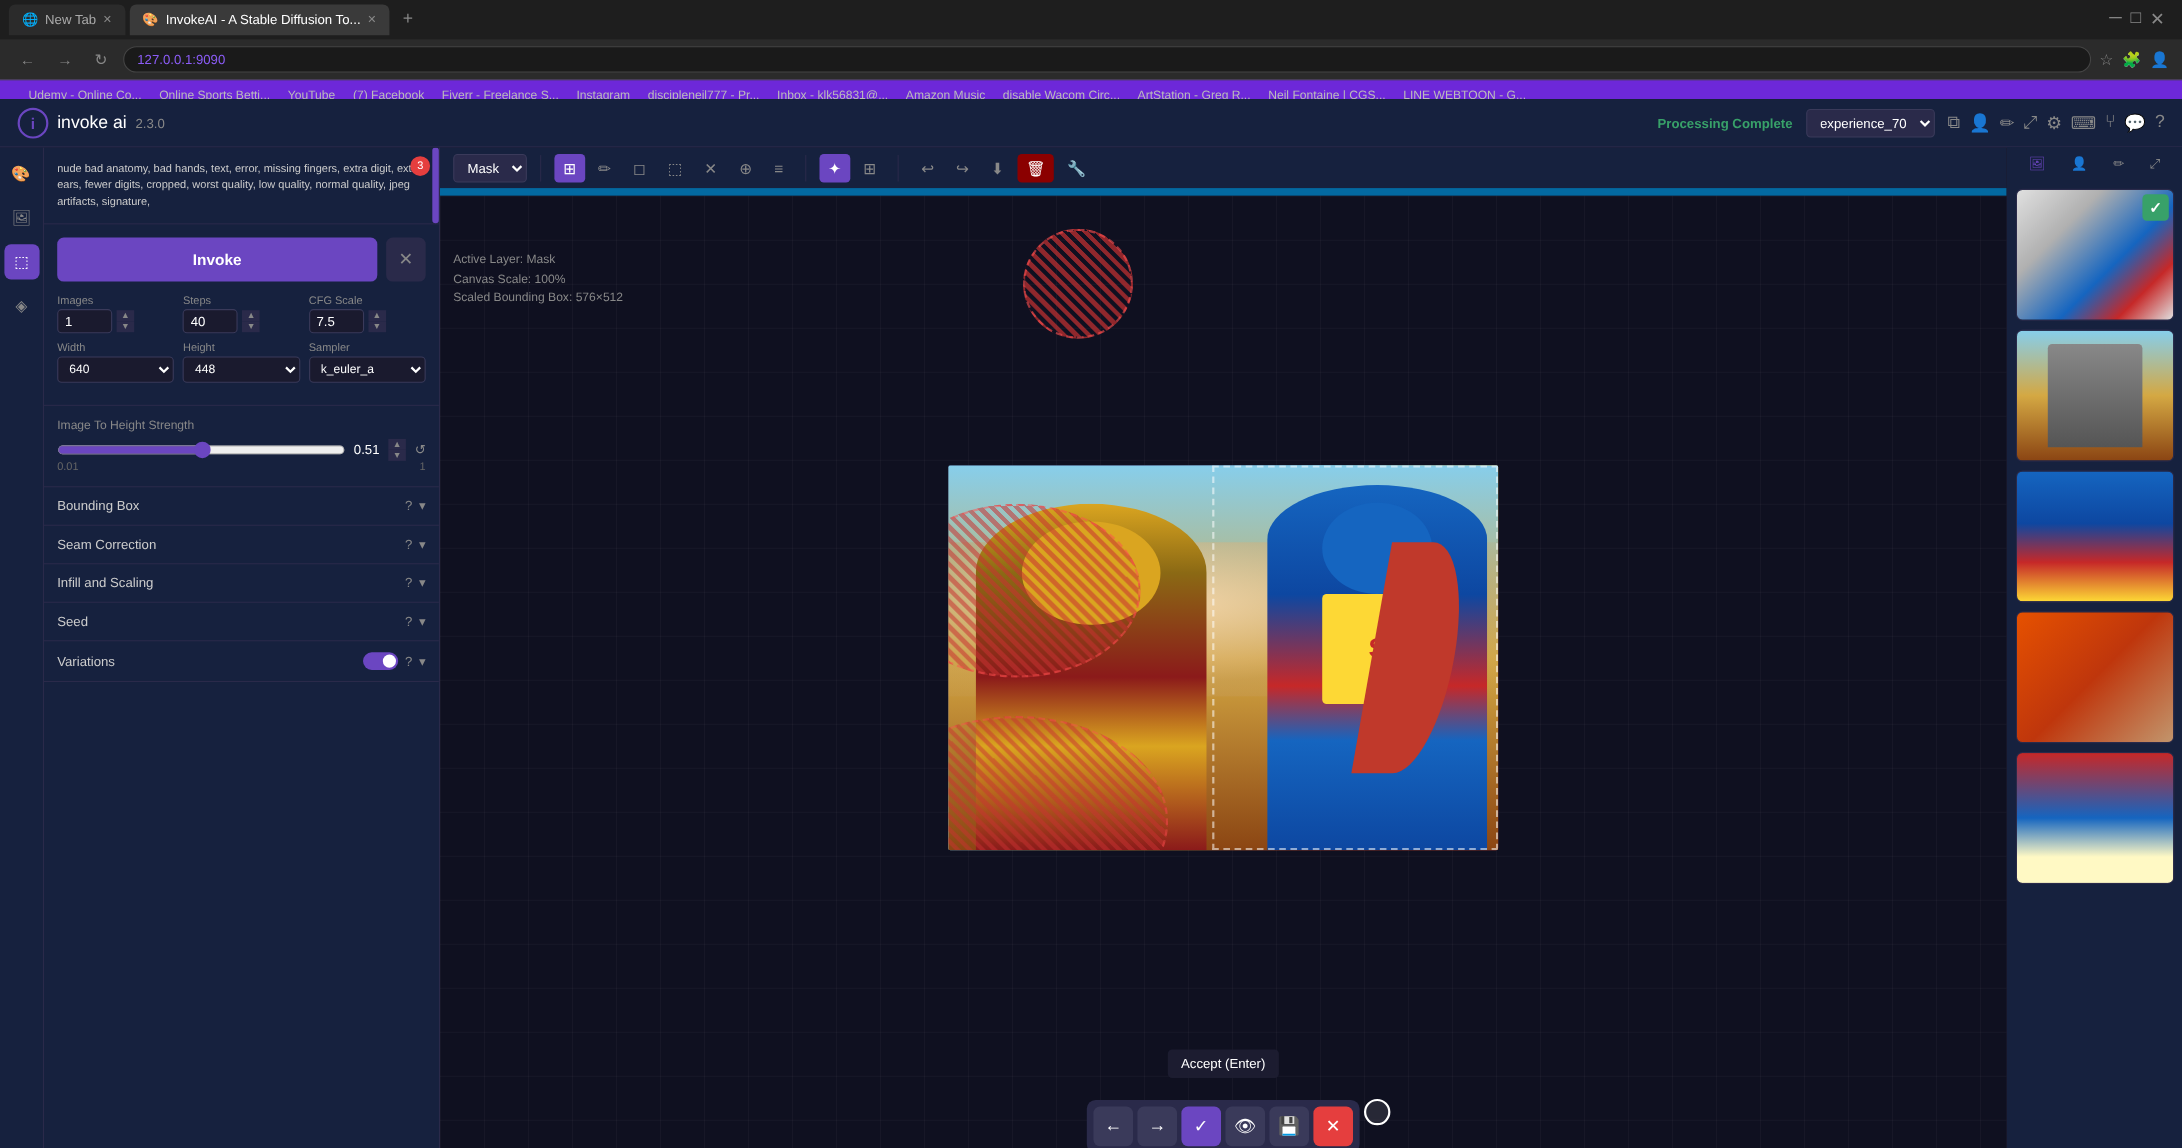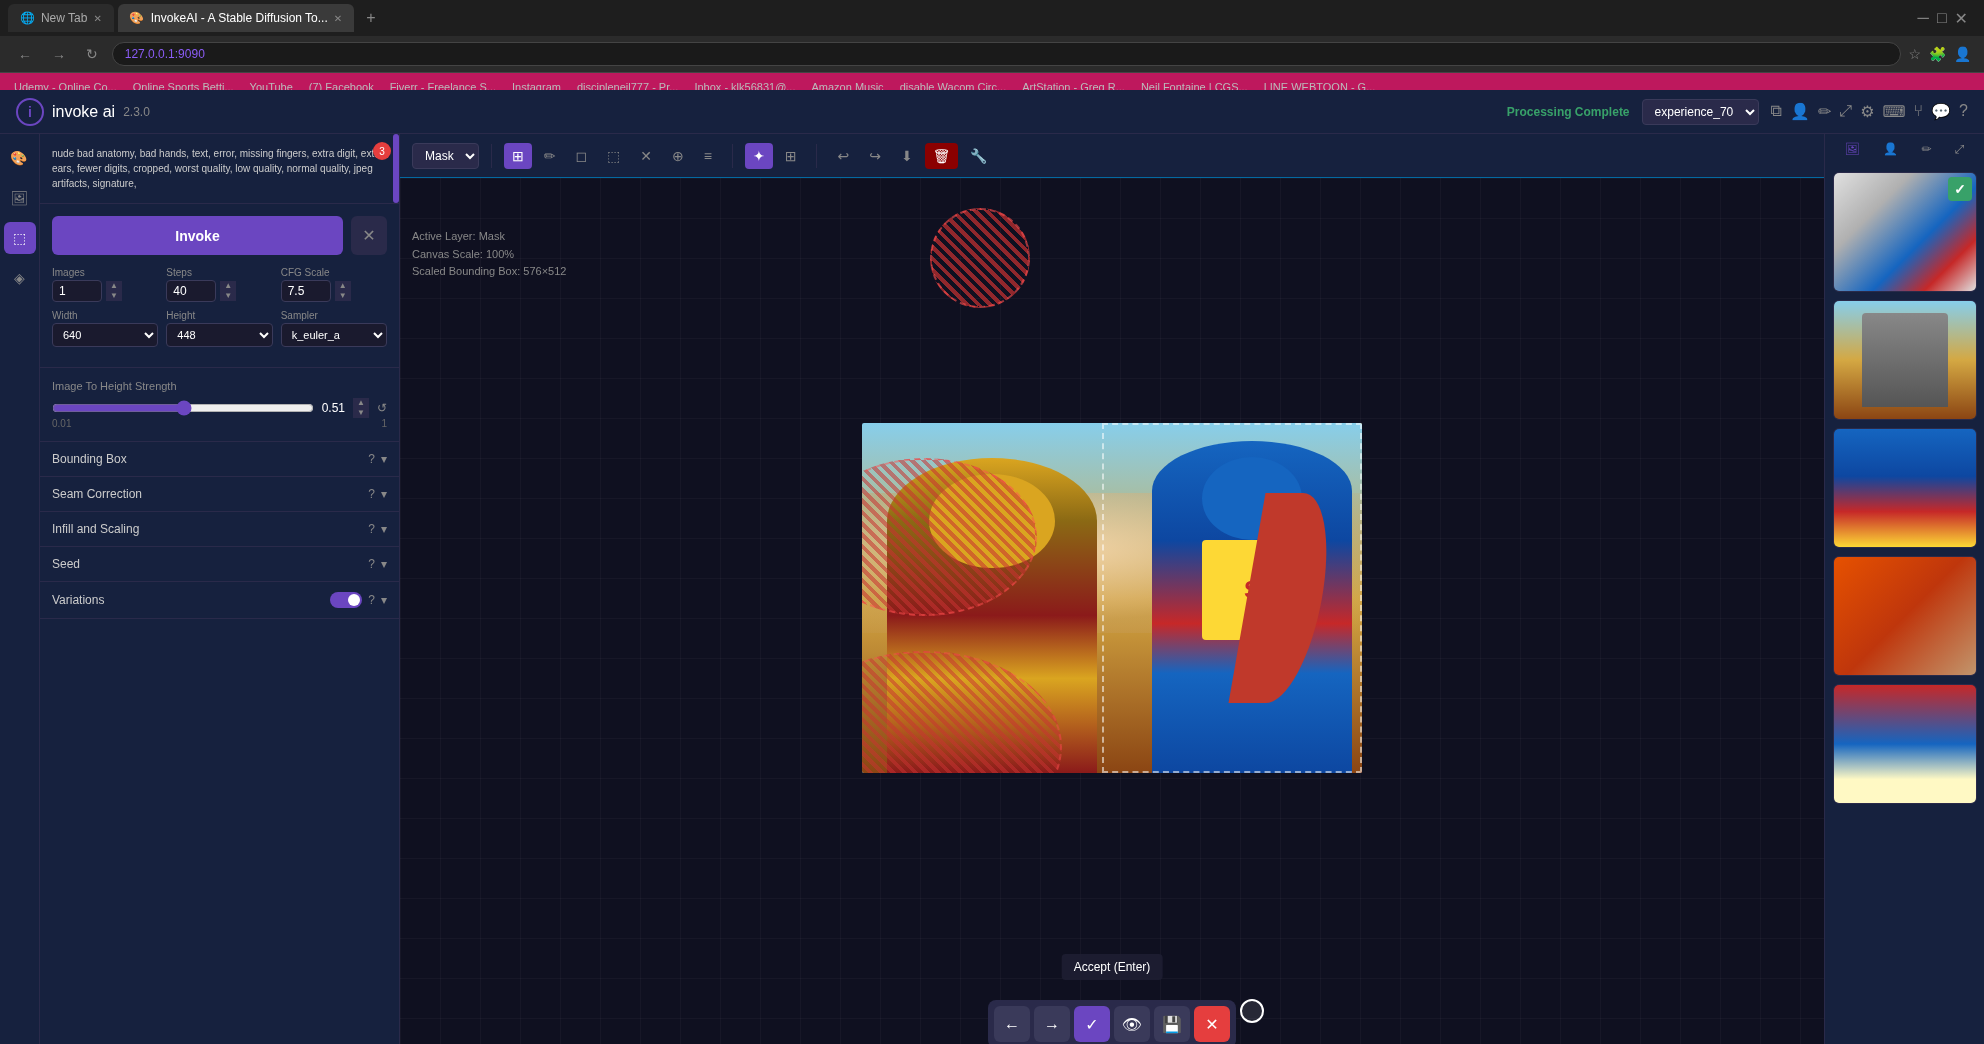--- a/index.html
+++ b/index.html
@@ -9,21 +9,21 @@
     .browser-chrome { background: #2b2b2b; height: 90px; }
     .tab-bar { display: flex; align-items: center; background: #1e1e1e; height: 36px; padding: 0 8px; gap: 4px; }
     .tab { display: flex; align-items: center; background: #2b2b2b; border-radius: 6px 6px 0 0; padding: 0 12px; height: 28px; color: #aaa; font-size: 12px; gap: 6px; }
     .tab.active { background: #3a3a3a; color: #fff; }
     .tab-close { color: #888; font-size: 10px; cursor: pointer; }
     .new-tab { background: none; border: none; color: #888; font-size: 16px; cursor: pointer; padding: 4px 8px; }
     .nav-bar { display: flex; align-items: center; background: #2b2b2b; height: 36px; padding: 0 12px; gap: 8px; }
     .nav-btn { background: none; border: none; color: #888; cursor: pointer; font-size: 14px; padding: 2px 6px; }
     .url-bar { flex: 1; background: #1a1a1a; border: 1px solid #444; border-radius: 12px; padding: 4px 12px; color: #8b5cf6; font-size: 12px; }
     .nav-icons { display: flex; gap: 8px; color: #888; font-size: 14px; }
-    .bookmarks-bar { background: #be185d; height: 28px; display: flex; align-items: center; padding: 0 8px; gap: 4px; border-top: 1px solid #444; }
+    .bookmarks-bar { background: #6d28d9; height: 28px; display: flex; align-items: center; padding: 0 20px; gap: 4px; border-top: 1px solid #444; }
     .bookmark-item { color: #bbb; font-size: 11px; padding: 2px 6px; white-space: nowrap; cursor: pointer; }
 
     
     .app { display: flex; height: calc(1044px - 90px); background: #1a1a2e; }
 
     
     .sidebar-icons { width: 40px; background: #16213e; display: flex; flex-direction: column; align-items: center; padding: 8px 0; gap: 8px; border-right: 1px solid #2a2a4a; }
     .sidebar-icon { width: 32px; height: 32px; display: flex; align-items: center; justify-content: center; border-radius: 6px; color: #888; cursor: pointer; font-size: 14px; }
     .sidebar-icon.active { background: #6b46c1; color: #fff; }
 
@@ -60,21 +60,21 @@
     .section-row { display: flex; align-items: center; justify-content: space-between; padding: 10px 12px; border-bottom: 1px solid #2a2a4a; cursor: pointer; }
     .section-row-left { display: flex; align-items: center; gap: 6px; color: #ccc; font-size: 12px; }
     .section-row-right { display: flex; align-items: center; gap: 6px; }
     .help-icon { color: #888; font-size: 12px; }
     .chevron { color: #888; font-size: 12px; }
     .toggle { width: 32px; height: 16px; background: #6b46c1; border-radius: 8px; position: relative; cursor: pointer; }
     .toggle-thumb { position: absolute; right: 2px; top: 2px; width: 12px; height: 12px; background: #fff; border-radius: 50%; }
 
     
     .canvas-area { flex: 1; background: #0f1020; display: flex; flex-direction: column; position: relative; }
-    .canvas-toolbar { background: #16213e; height: 44px; display: flex; align-items: center; padding: 0 12px; gap: 8px; border-bottom: 1px solid #0369a1; }
+    .canvas-toolbar { background: #16213e; height: 44px; display: flex; align-items: center; padding: 0 12px; gap: 8px; border-bottom: 7px solid #0369a1; }
     .toolbar-group { display: flex; align-items: center; gap: 4px; }
     .toolbar-btn { background: none; border: none; color: #888; cursor: pointer; padding: 5px 8px; border-radius: 4px; font-size: 14px; }
     .toolbar-btn.active { background: #6b46c1; color: #fff; }
     .toolbar-divider { width: 1px; height: 24px; background: #2a2a4a; margin: 0 4px; }
     .mask-select { background: #2a2a4a; border: 1px solid #3a3a5a; border-radius: 4px; color: #fff; font-size: 12px; padding: 4px 8px; }
 
     .canvas-info { position: absolute; top: 50px; left: 12px; color: #888; font-size: 11px; line-height: 1.6; z-index: 10; }
     .canvas-viewport { flex: 1; position: relative; overflow: hidden; background: #0f1020; background-image: 
       linear-gradient(rgba(255,255,255,0.03) 1px, transparent 1px),
       linear-gradient(90deg, rgba(255,255,255,0.03) 1px, transparent 1px);

